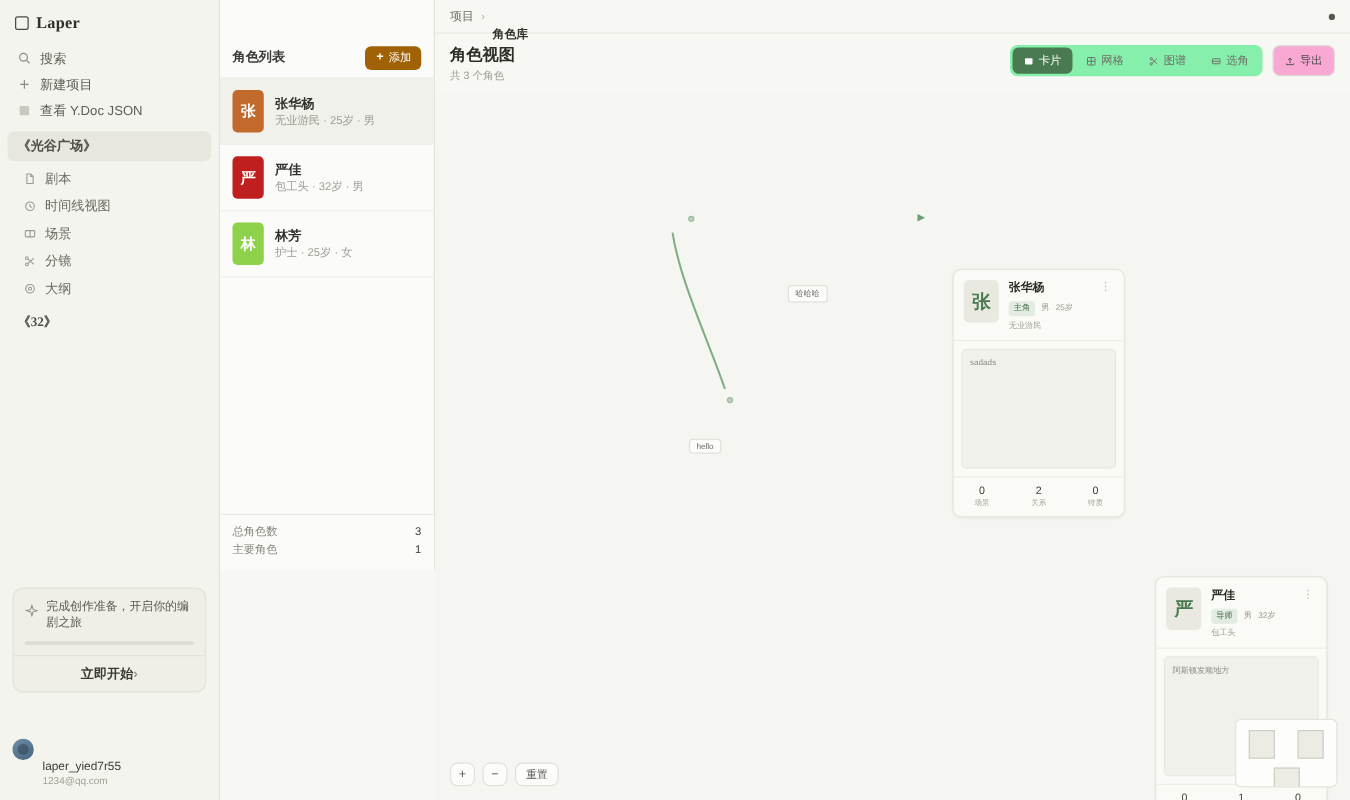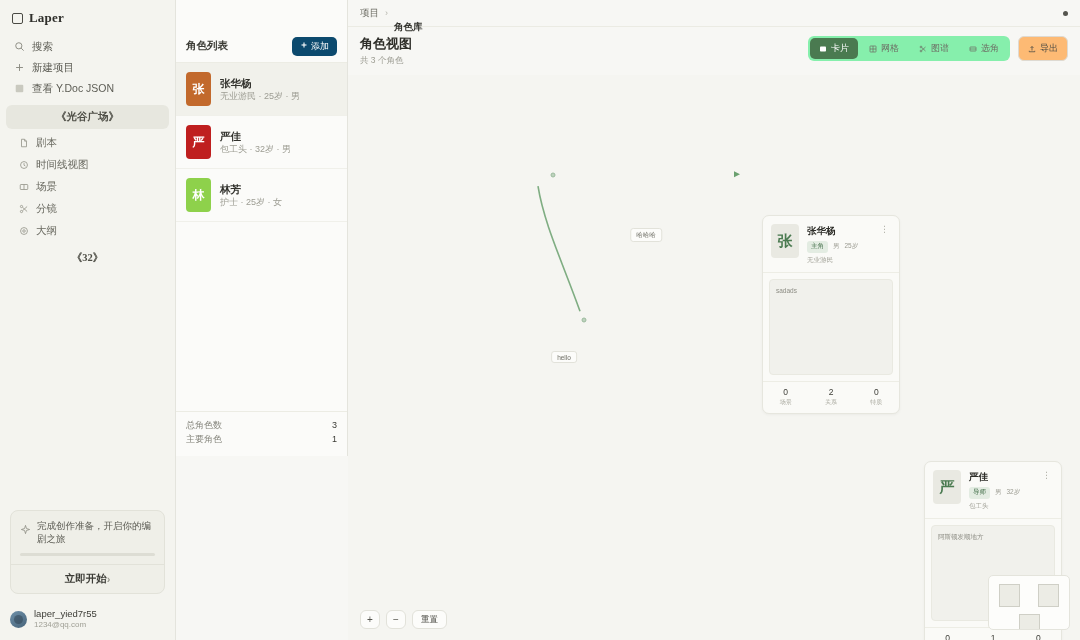--- a/index.html
+++ b/index.html
@@ -38,21 +38,20 @@
     height: 21px; padding: 0 6px; border-radius: 5px;
     font-size: 10.5px; color: #5d5d55; cursor: default;
   }
   .nav-row .ic { width: 11px; height: 11px; flex: none; display:flex; align-items:center; justify-content:center; color:#8b8b82;}
   .nav-row svg { display: block; }
   .proj-head {
     margin: 6px 6px 2px 6px; padding: 5px 8px;
     background: #e7e7df; border-radius: 6px;
     font-size: 10.5px; font-weight: bold; color: #4e4e46;
     font-family: "Liberation Serif", "DejaVu Serif", serif;
-    text-align: center;
   }
   .proj-head.plain { background: transparent; margin-top: 4px; font-weight: bold; }
   .proj-items { padding: 1px 6px 0 6px; }
   .proj-item {
     display: flex; align-items: center; gap: 7px;
     height: 21px; padding: 0 8px 0 12px; margin-bottom: 1px;
     border-radius: 5px; font-size: 10.5px; color: #6a6a61;
     position: relative;
     text-align: right;
   }
@@ -90,39 +89,39 @@
   }
   .avatar {
     width: 17px; height: 17px; border-radius: 50%;
     background: linear-gradient(145deg,#6d8fa8,#47647a);
     flex: none; position: relative; overflow: hidden;
   }
   .avatar::after{
     content:""; position:absolute; left:4px; top:4px; width:9px;height:9px;
     border-radius:50%; background:#2f4454; opacity:.55;
   }
-  .user-meta { line-height: 1.25; min-width: 0;}
+  .user-meta { line-height: 1.25; min-width: 0; margin-top: 40px;}
   .user-name { font-size: 9.5px; color: #3d3d37; }
   .user-mail { font-size: 8px; color: #a0a096; }
 
   
   .listpanel {
     width: 172px; height: 456px; background: #fbfbf9;
     border-right: 1px solid #e4e4dd;
     display: flex; flex-direction: column;
   }
   .lp-head {
     height: 33px; display: flex; align-items: center; justify-content: space-between;
     padding: 0 10px; border-bottom: 1px solid #ececE4;
     margin-top: 30px;
   }
   .lp-title { font-size: 10.5px; font-weight: bold; color: #3b3b35; }
   .add-btn {
     display: inline-flex; align-items: center; gap: 3px;
-    background: #0c4a6e; color: #fff; border: none;
+    background: #a16207; color: #fff; border: none;
     font-size: 9px; padding: 3px 8px; border-radius: 5px; cursor: pointer;
     font-family: inherit;
   }
   .lp-list { flex: 1; overflow: hidden; }
   .ch-item {
     display: flex; align-items: center; gap: 9px;
     padding: 9px 10px; border-bottom: 1px solid #f0f0ea;
     cursor: pointer;
   }
   .ch-item.selected { background: #f1f1eb; }
@@ -164,21 +163,21 @@
   }
   .seg {
     display: inline-flex; align-items: center; gap: 4px;
     font-size: 9px; color: #6d6d64; padding: 4px 9px; border-radius: 5px; cursor: pointer;
     background: transparent; border: none; font-family: inherit; white-space: nowrap;
   }
   .seg.on { background: #4a7a50; color: #fff; }
   .seg .ic { display: flex; }
   .export-btn {
     display: inline-flex; align-items: flex-end; gap: 4px;
-    font-size: 9px; color: #4a4a43; background: #fdba74;
+    font-size: 9px; color: #4a4a43; background: #f9a8d4;
     border: 1px solid #dedad2; border-radius: 6px; padding: 5px 9px; cursor: pointer;
     font-family: inherit;
   }
 
   
   .canvas { flex: 1; position: relative; background: #f5f5f1; overflow: hidden; }
   .canvas svg.edges { position: absolute; inset: 0; width: 100%; height: 100%; }
 
   .node {
     position: absolute; width: 138px;

